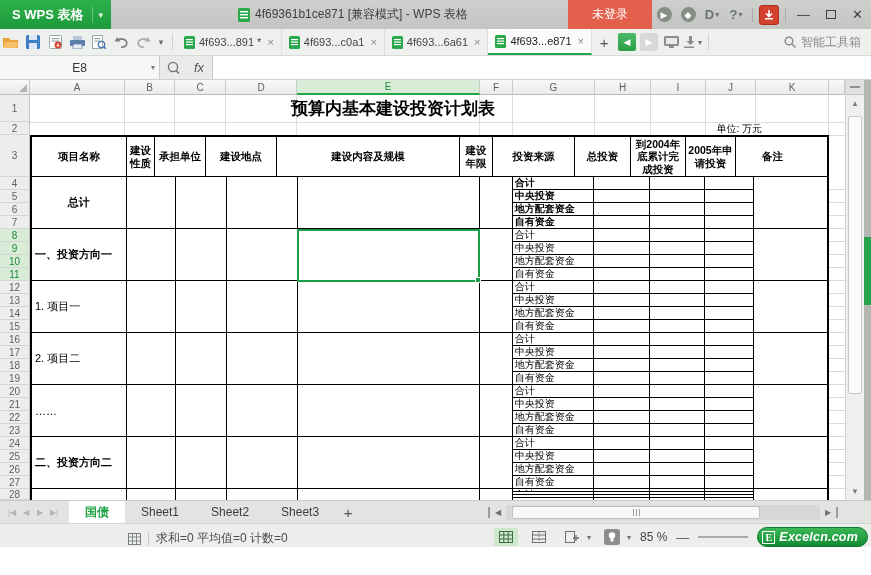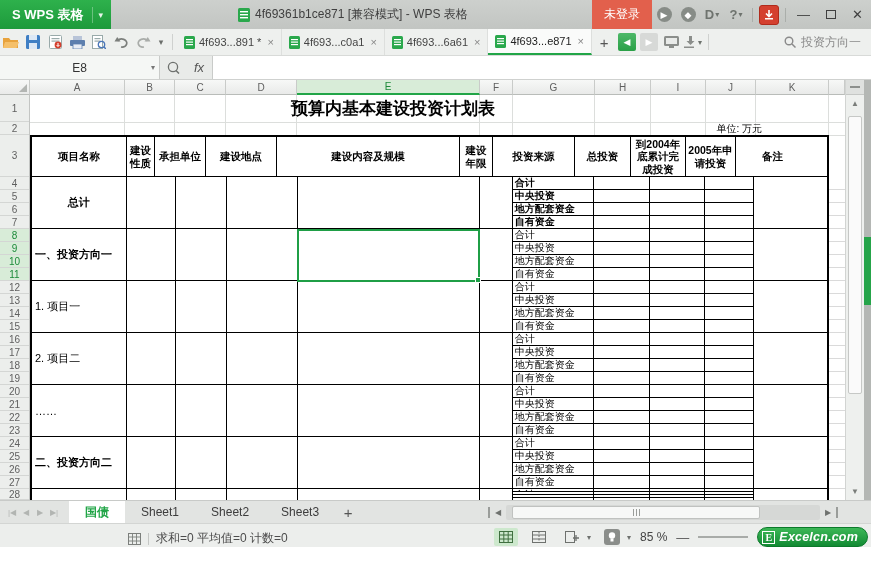--- a/index.html
+++ b/index.html
@@ -6,21 +6,21 @@
   *{box-sizing:border-box;font-family:"Liberation Sans","DejaVu Sans",sans-serif;}
   #app{position:relative;width:871px;height:575px;background:#fff;overflow:hidden;-webkit-user-select:none;user-select:none;}
 
   
   #titlebar{position:relative;height:29px;background:linear-gradient(#cdd0cd,#c2c5c2);display:flex;align-items:center;}
   .wps-btn{height:29px;padding:0 8px 0 12px;background:linear-gradient(#2eb14c,#1d9a3b);color:#fff;font-weight:bold;font-size:13px;display:flex;align-items:center;gap:8px;cursor:pointer;}
   .wps-btn .dd{font-size:9px;opacity:.9;border-left:1px solid rgba(255,255,255,.35);padding-left:6px;height:16px;display:flex;align-items:center;}
   #doc-title-wrap{position:absolute;left:238px;top:0;height:29px;display:flex;align-items:center;gap:5px;}
   #doc-title-wrap .t{font-size:12px;color:#3f3f3f;}
   #tb-right{margin-left:auto;display:flex;align-items:center;height:29px;}
-  .login-btn{height:29px;padding:0 12px;background:#e2604c;color:#fff;font-size:12px;display:flex;align-items:center;cursor:pointer;}
+  .login-btn{height:29px;padding:0 24px;background:#e2604c;color:#fff;font-size:12px;display:flex;align-items:center;cursor:pointer;}
   .tbi{width:24px;height:29px;display:flex;align-items:center;justify-content:center;cursor:pointer;}
   .circ{width:15px;height:15px;border-radius:50%;background:#878c87;color:#fff;font-size:9px;display:flex;align-items:center;justify-content:center;}
   .tbi .glyph{color:#6e736e;font-weight:bold;font-size:13px;}
   .mini-dd{font-size:8px;color:#6e736e;margin-left:1px;}
   .vsep{width:1px;height:14px;background:#aaaeaa;margin:0 4px;}
   .dl-box{width:20px;height:20px;border-radius:3px;background:#d4402f;border:1px solid #b02b1c;display:flex;align-items:center;justify-content:center;}
   .winctl{width:27px;height:29px;display:flex;align-items:center;justify-content:center;color:#3f3f3f;font-size:13px;cursor:pointer;}
   .maxsq{width:10px;height:9px;border:1.4px solid #3f3f3f;display:inline-block;}
 
   
@@ -291,21 +291,21 @@
           <rect x="0" y="10.5" width="10" height="1.5" fill="#8b8e8b"></rect>
         </svg>
         <span class="mini-dd">▾</span>
       </div>
     <span class="tsep"></span>
     <div id="search-cmd">
       <svg width="12" height="12" viewBox="0 0 12 12">
           <circle cx="5" cy="5" r="3.8" fill="none" stroke="#8a8a8a" stroke-width="1.4"></circle>
           <path d="M8 8 L11.5 11.5" stroke="#8a8a8a" stroke-width="1.5"></path>
         </svg>
-      <span class="ph">投资方向一</span>
+      <span class="ph">智能工具箱</span>
     </div>
   </div>
 
   <div id="formulabar">
     <div id="namebox">
       <span class="val">E8</span>
       <span class="dd">▾</span>
     </div>
     <div class="fb-ic">
         <svg width="13" height="13" viewBox="0 0 13 13">

